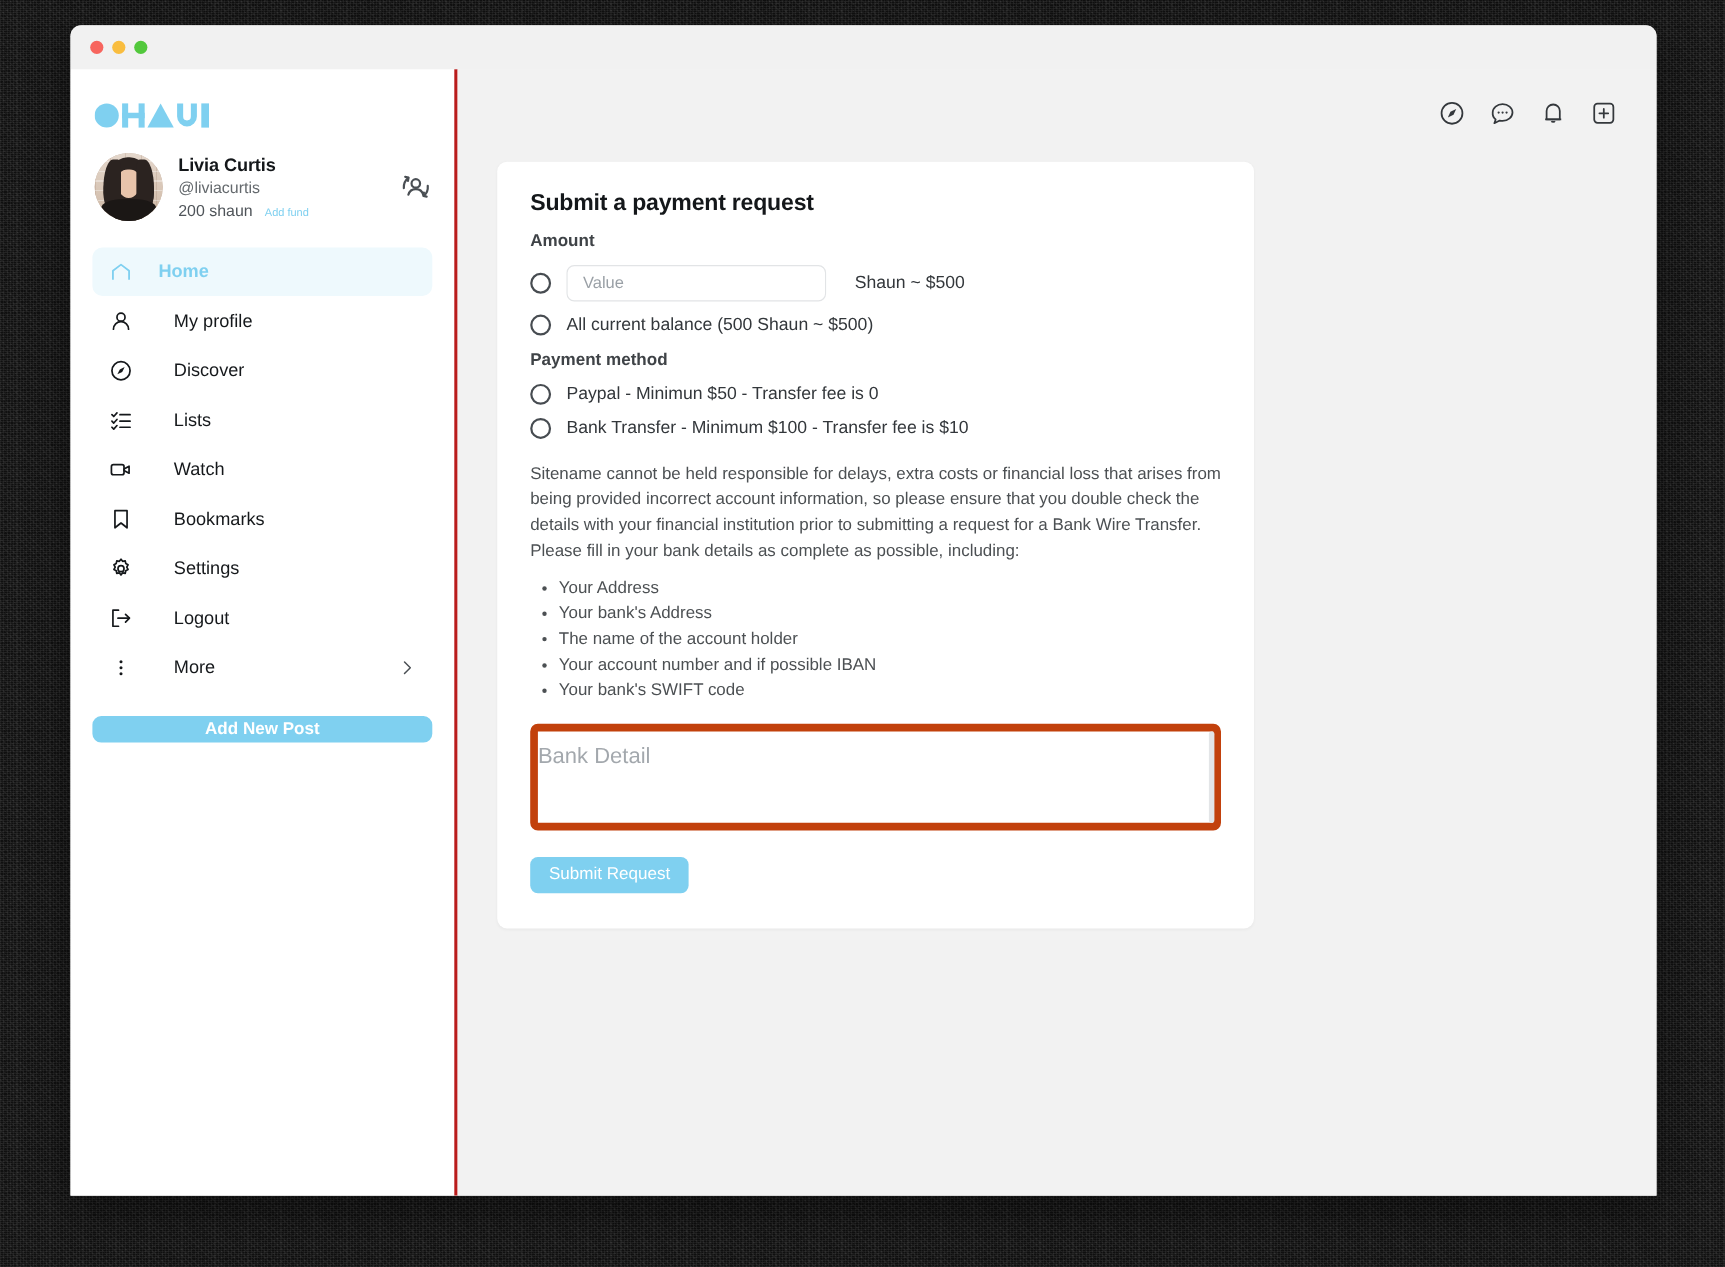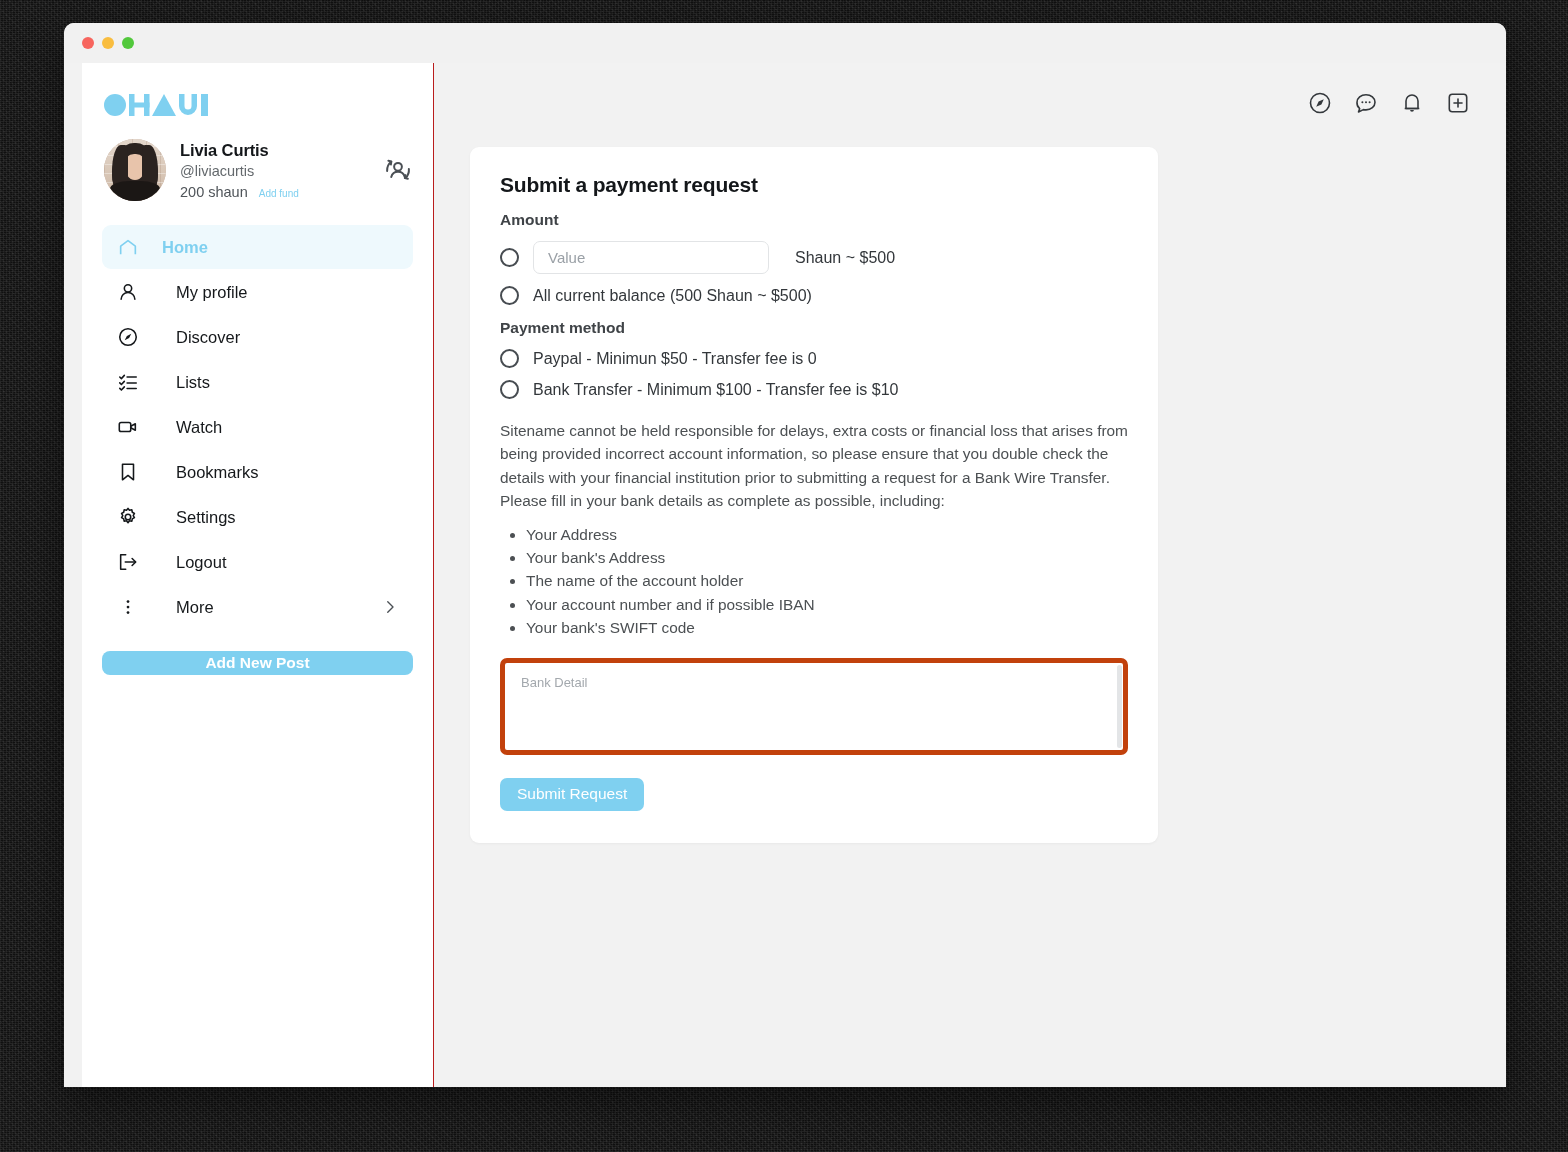--- a/index.html
+++ b/index.html
@@ -54,24 +54,23 @@
   .dot.red { background: #f7655e; }
   .dot.yellow { background: #f9bd3f; }
   .dot.green { background: #52c83c; }
 
   .body-row { display: flex; height: 1024px; }
 
   
   .sidebar {
     width: 352px;
     background: #ffffff;
-    border-right: 1px solid #b91c1c;
+    border-right: 3px solid #b91c1c;
     padding: 0 20px;
     flex: 0 0 352px;
-    margin-left: 18px;
   }
 
   .logo {
     margin: 28px 0 0 2px;
     height: 26px;
     display: flex;
     align-items: flex-end;
     gap: 2px;
   }
   .logo-text {
@@ -288,24 +287,24 @@
     font-size: 15.4px;
     line-height: 1.52;
     color: #4c5053;
   }
   .bullets li { margin: 0; }
 
   .bank-detail-wrap { position: relative; margin-top: 18px; }
   .bank-detail {
     width: 100%;
     height: 97px;
-    border: 5px solid #c2410c;
+    border: 7px solid #c2410c;
     border-radius: 7px;
-    padding: 12px 16px;
-    font-size: 13px;
+    padding: 12px 0;
+    font-size: 20px;
     font-family: inherit;
     color: #3b3f44;
     resize: none;
     outline: none;
     overflow: hidden;
   }
   .bank-detail::placeholder { color: #a3a8ad; }
   .fake-scroll {
     position: absolute;
     right: 6px; top: 7px;

